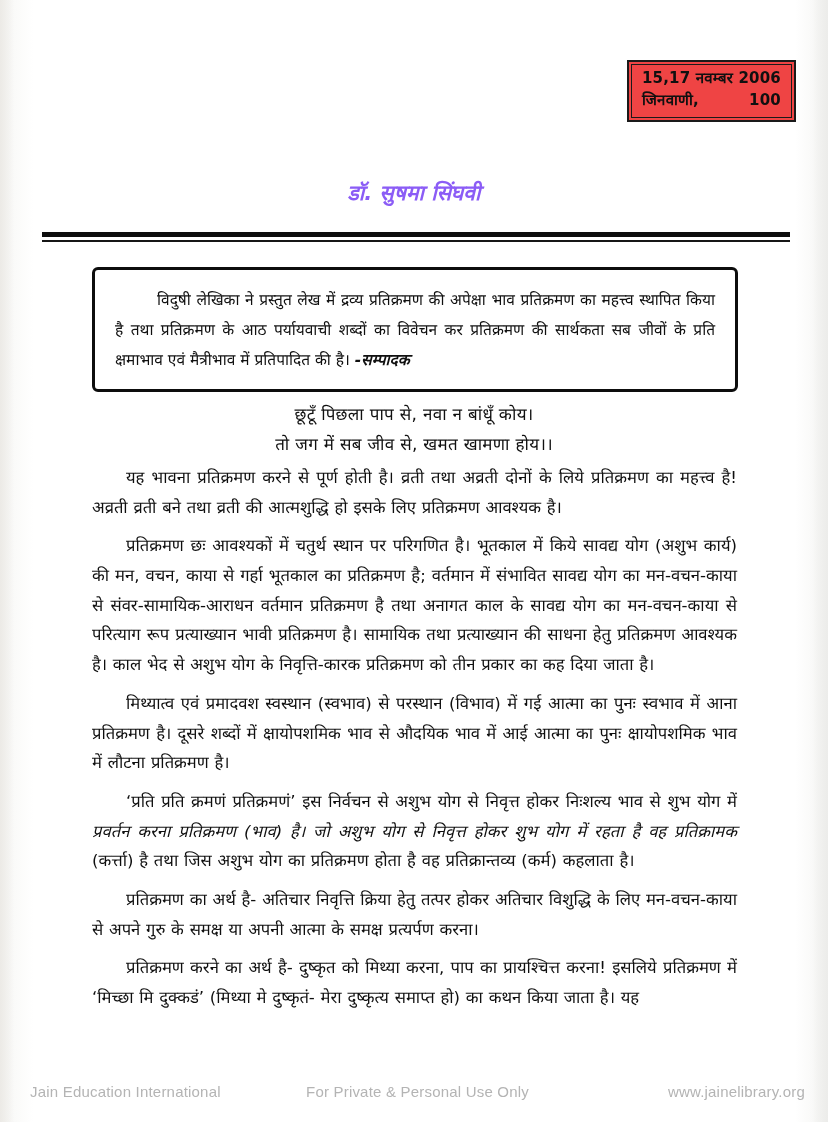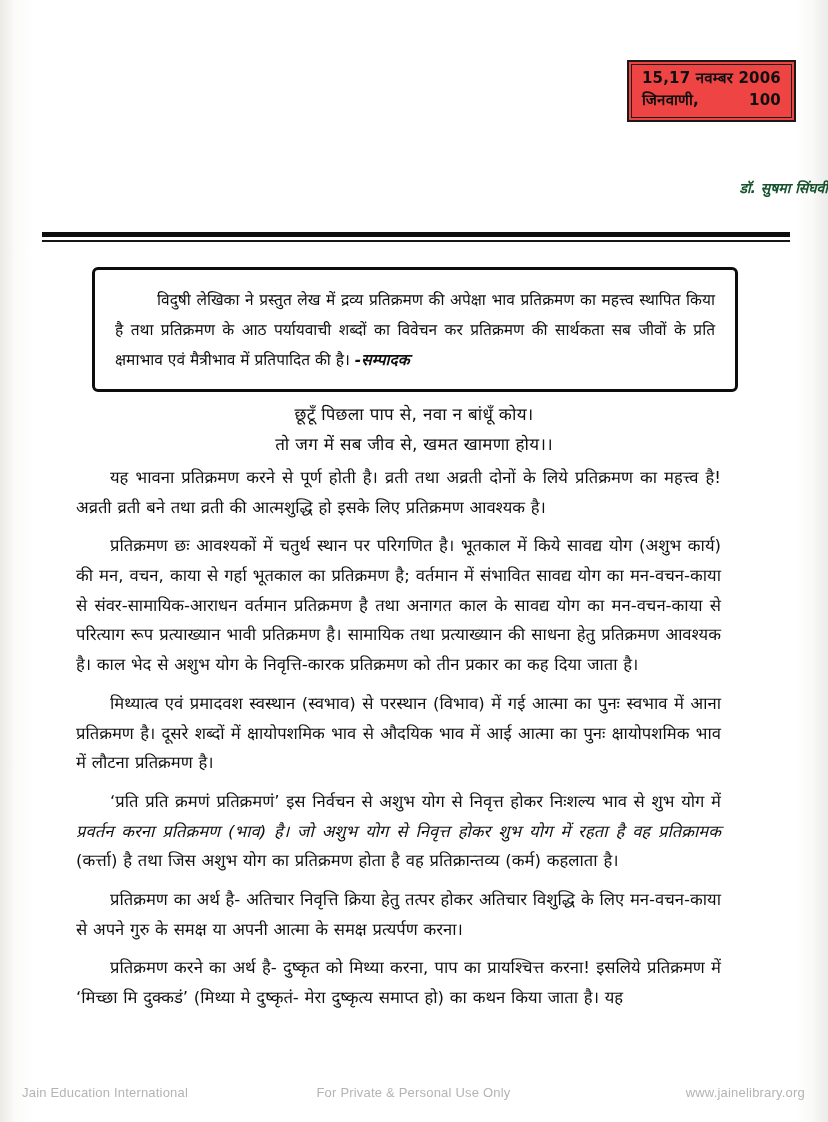--- a/index.html
+++ b/index.html
@@ -70,26 +70,26 @@
     font-family:"DejaVu Sans","Liberation Sans",sans-serif;
     font-size:35px;
     font-weight:700;
     letter-spacing:.5px;
     color:#0b0b0b;
   }
   .byline{
     position:absolute;
     left:0; right:0;
     top:178px;
-    text-align:right;
-    font-family:"DejaVu Sans","Liberation Sans",sans-serif;
-    font-size:14px;
+    text-align:center;
+    font-family:"DejaVu Sans","Liberation Sans",sans-serif;
+    font-size:21px;
     font-style:italic;
     font-weight:600;
-    color:#14532d;
+    color:#8b5cf6;
   }
 
   
   .rule-wrap{
     position:absolute;
     left:42px; right:38px;
     top:232px;
   }
   .rule-thick{height:5px;background:#0d0d0d;}
   .rule-thin{height:2px;background:#161616;margin-top:3px;}
@@ -128,45 +128,45 @@
     font-family:"DejaVu Sans","Liberation Sans",sans-serif;
     font-size:17px;
     line-height:1.75;
     color:#101010;
   }
   .verse div{letter-spacing:.3px;}
 
   
   .body-copy{
     position:absolute;
-    left:76px;
+    left:92px;
     top:463px;
     width:645px;
   }
   p.para{
     margin:0 0 9px 0;
     font-family:"DejaVu Sans","Liberation Sans",sans-serif;
     font-size:16.6px;
     line-height:1.79;
     text-align:justify;
     text-indent:34px;
     color:#0f0f0f;
     word-spacing:.5px;
   }
   p.para .ital{font-style:italic;}
 
   
   .footer{
     position:absolute;
-    left:0; right:0;
+    left:8px; right:0;
     bottom:22px;
     display:flex;
     align-items:center;
     font-family:"Liberation Sans","DejaVu Sans",sans-serif;
-    font-size:13px;
+    font-size:15px;
     color:#b4b4b4;
     letter-spacing:.2px;
   }
   .footer .f-left{padding-left:22px;width:33%;text-align:left;}
   .footer .f-center{width:34%;text-align:center;}
   .footer .f-right{width:33%;text-align:right;padding-right:23px;}
 </style>
 </head>
 <body>
 

